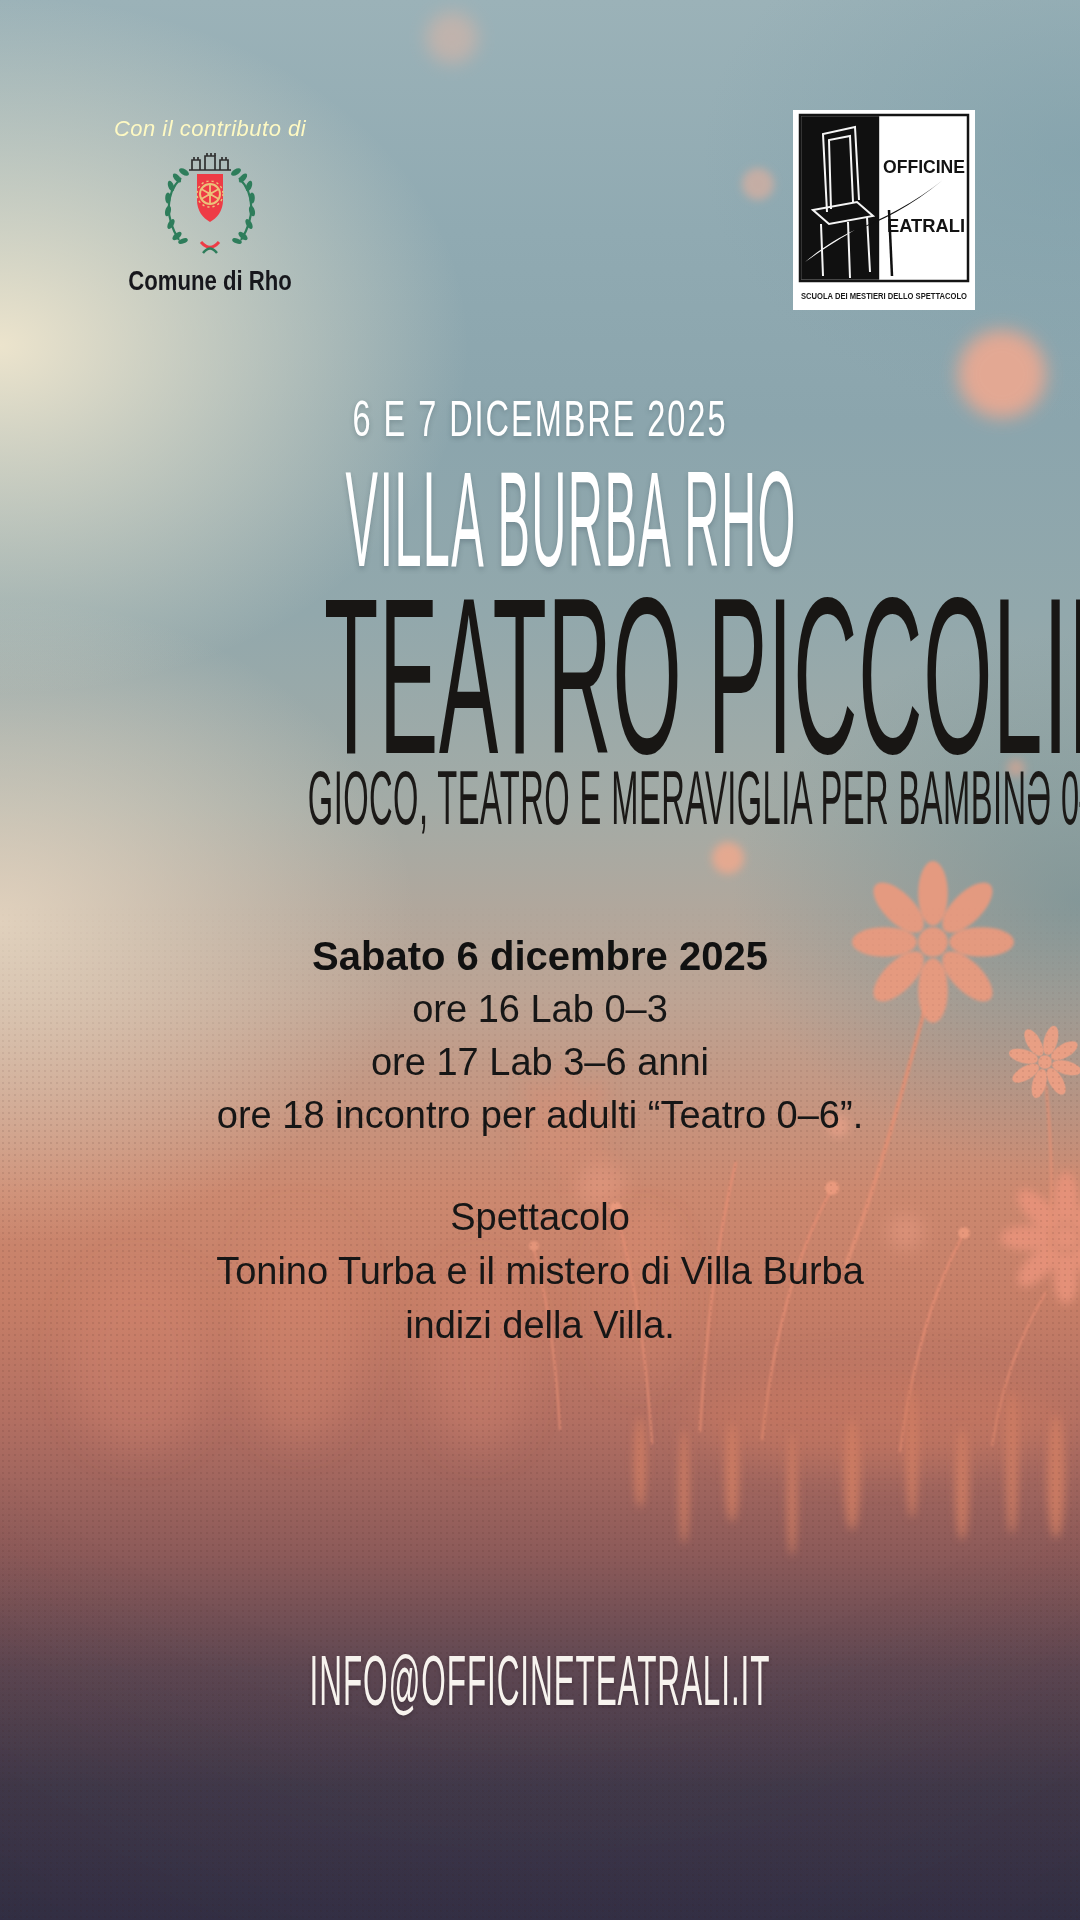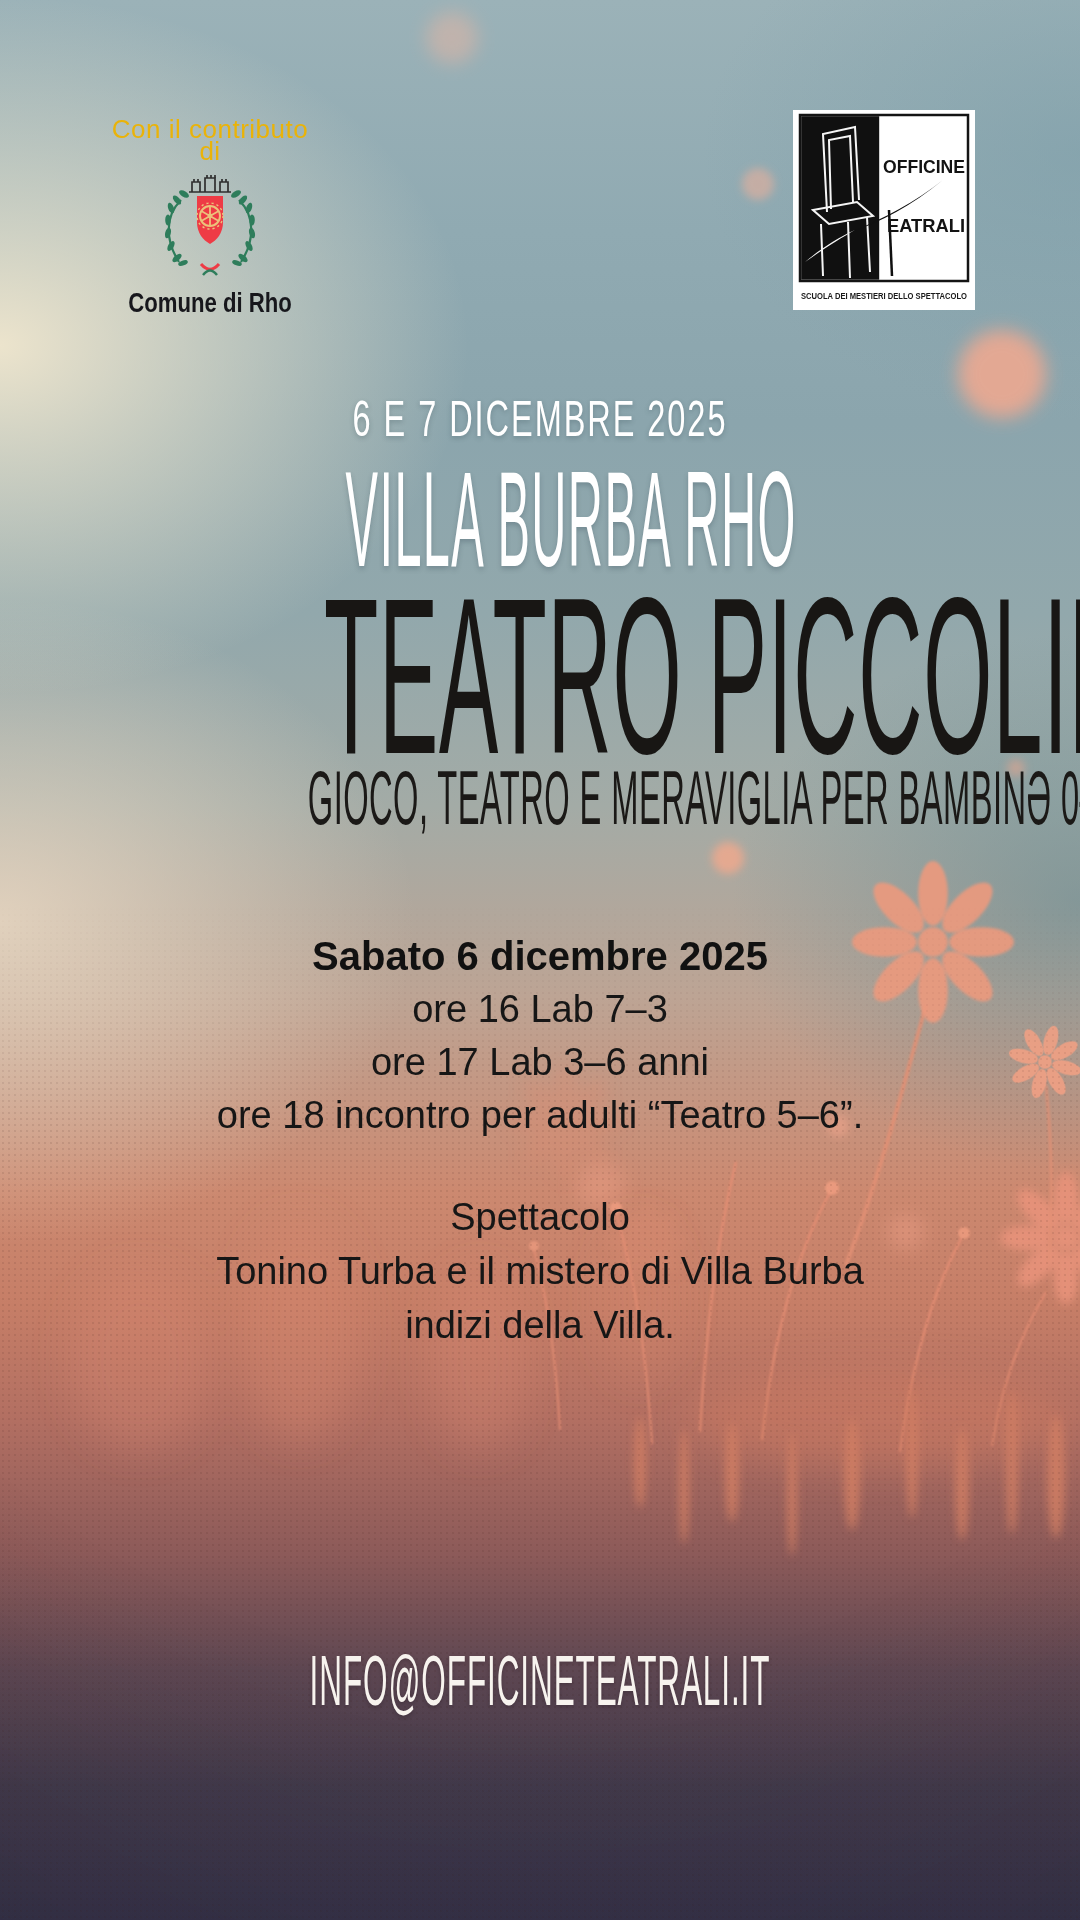--- a/index.html
+++ b/index.html
@@ -41,21 +41,21 @@
   .sched{position:absolute;left:0;width:1080px;text-align:center;color:#161616;}
   .sched .line{font-size:38px;line-height:53px;}
   .sched.sun .line{line-height:54px;}
   .sched .heading{font-weight:700;font-size:40px;color:#111;}
   .it{}
   .b-sat{top:930px;}
   .b-sun{top:1190px;}
 
   
   .sponsor{position:absolute;left:110px;top:118px;width:200px;text-align:center;}
-  .sponsor-label{font-size:26px;color:#eab308;letter-spacing:.5px;line-height:22px;}
+  .sponsor-label{font-size:22px;color:#fef9c3;letter-spacing:.5px;line-height:22px;font-style:italic;}
   .sponsor-emblem{margin:8px auto 0;display:block;}
   .sponsor-name{margin-top:6px;font-size:27px;font-weight:700;color:#17171c;
                 transform:scaleX(.82);transform-origin:50% 50%;white-space:nowrap;}
 
   .ot-logo{position:absolute;left:793px;top:110px;}
 </style>
 </head>
 <body>
 
 <div class="poster">
@@ -211,23 +211,23 @@
     <text x="91" y="189" text-anchor="middle" font-family="Liberation Sans, DejaVu Sans, sans-serif" font-weight="700" font-size="8.6" fill="#1a1a1a" textLength="166" lengthAdjust="spacingAndGlyphs">SCUOLA DEI MESTIERI DELLO SPETTACOLO</text>
   </svg>
 
   <div class="hand dates">6 E 7 DICEMBRE 2025</div>
   <div class="hand venue">VILLA BURBA RHO</div>
   <div class="hand title">TEATRO PICCOLINO</div>
   <div class="hand subtitle">GIOCO, TEATRO E MERAVIGLIA PER BAMBINƏ 0–8 ANNI</div>
 
   <div class="sched b-sat">
     <div class="line heading">Sabato 6 dicembre 2025</div>
-    <div class="line">ore 16 Lab 7–3</div>
+    <div class="line">ore 16 Lab 0–3</div>
     <div class="line">ore 17 Lab 3–6 anni</div>
-    <div class="line">ore 18 incontro per adulti “Teatro 5–6”.</div>
+    <div class="line">ore 18 incontro per adulti “Teatro 0–6”.</div>
   </div>
 
   <div class="sched sun b-sun">
     <div class="line">Spettacolo</div>
     <div class="line it">Tonino Turba e il mistero di Villa Burba</div>
     <div class="line it">indizi della Villa.</div>
   </div>
 
   <div class="hand email">INFO@OFFICINETEATRALI.IT</div>
 </div>

